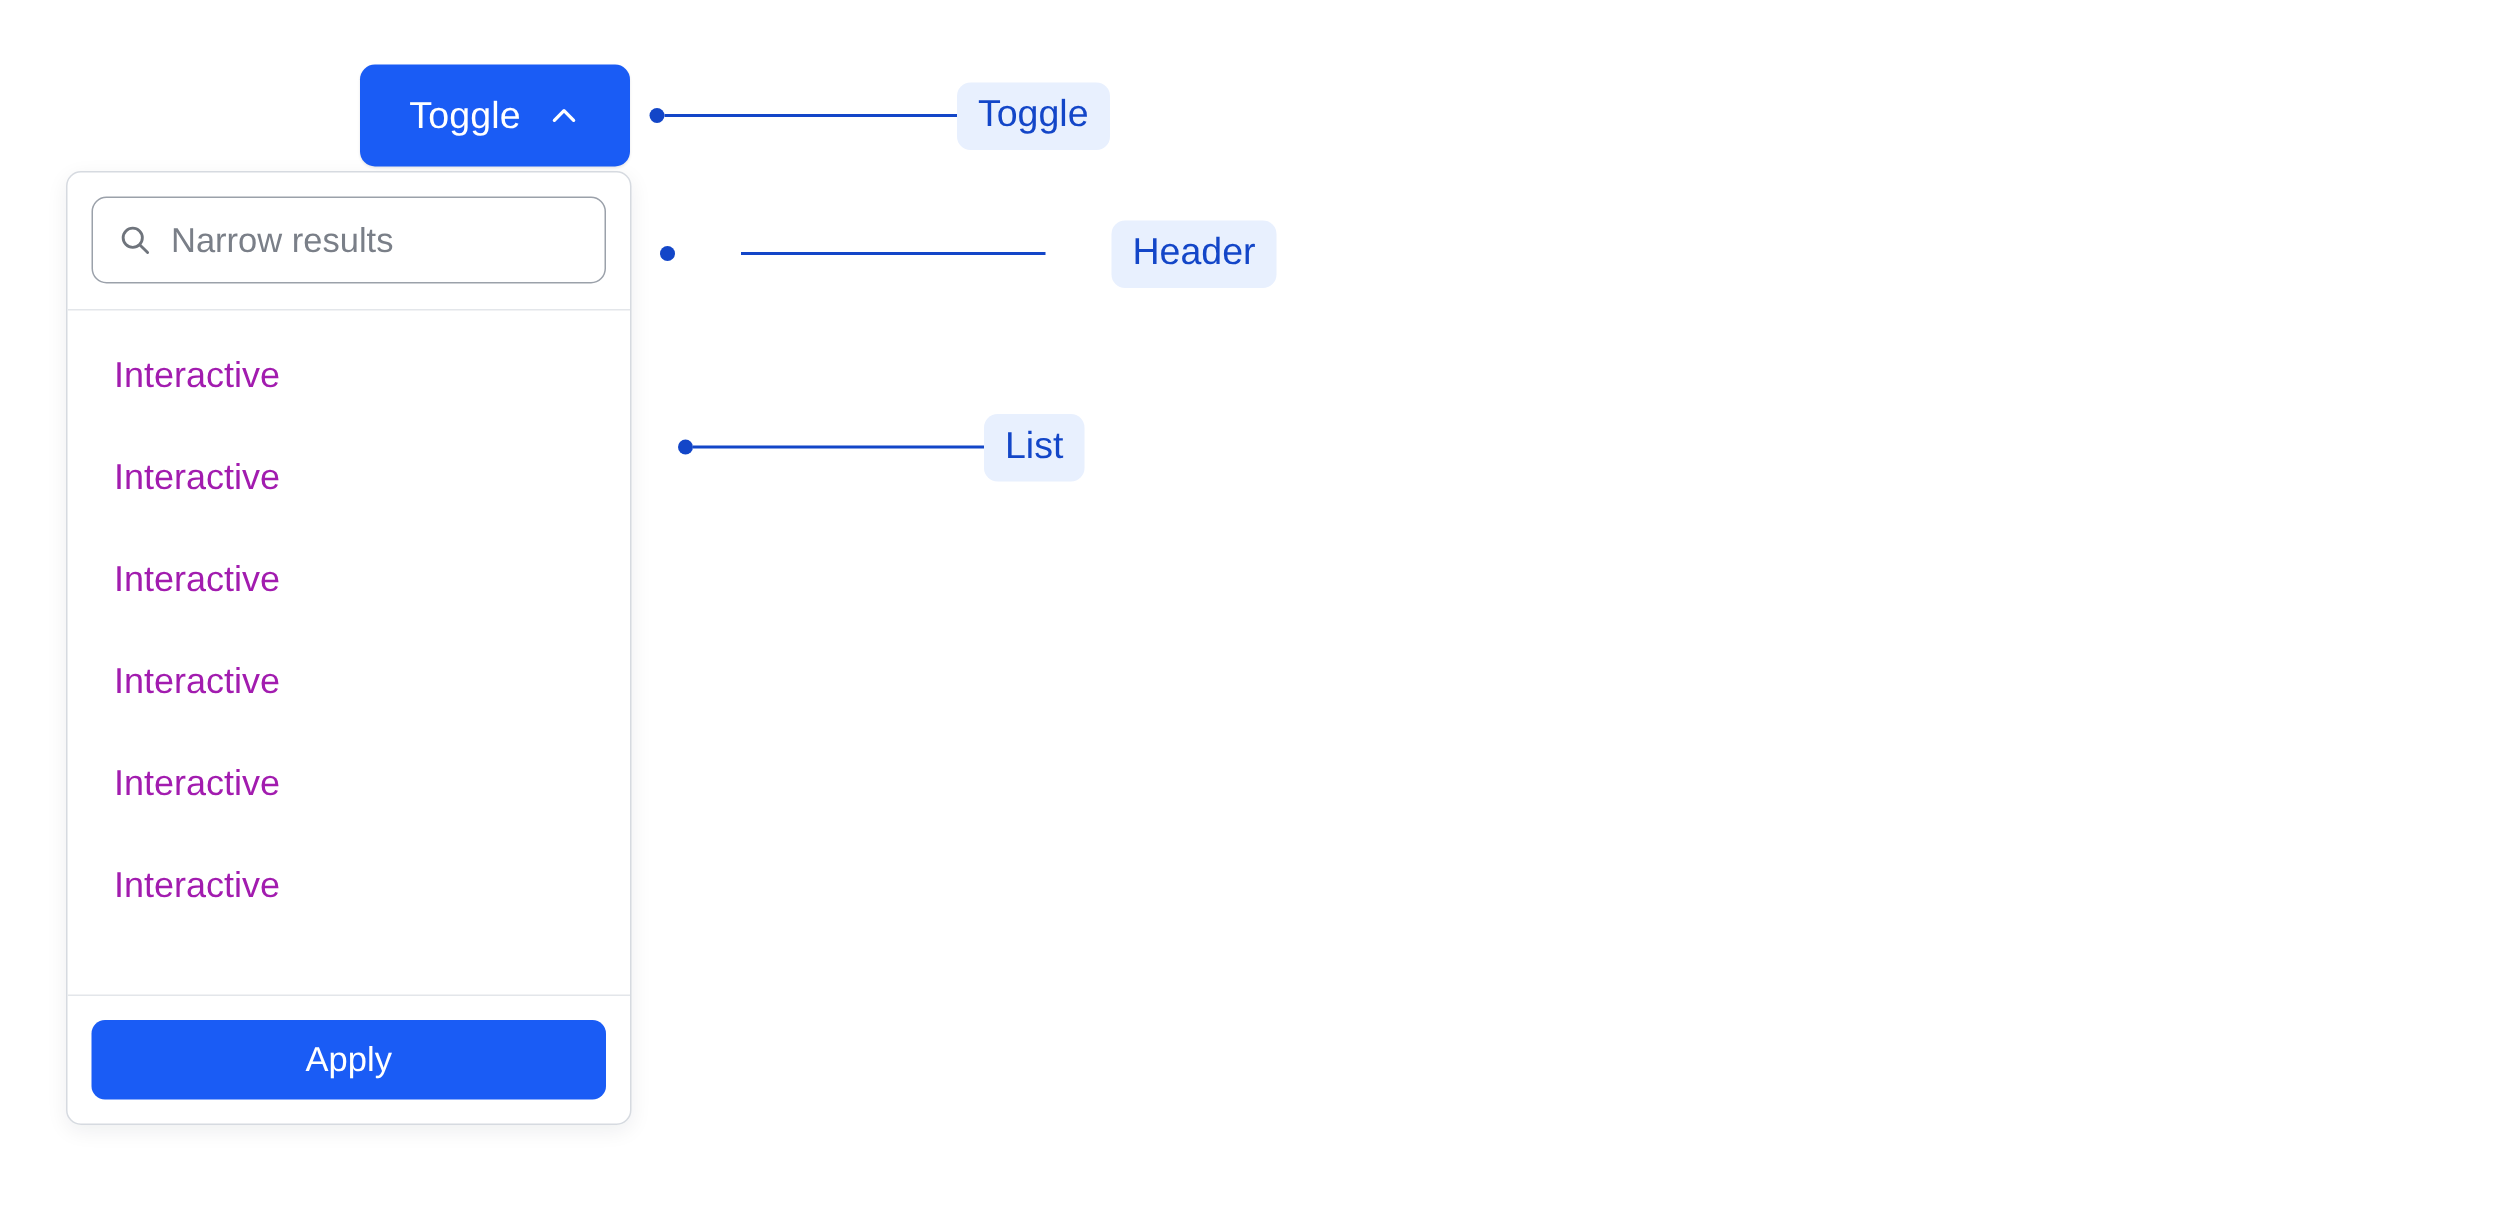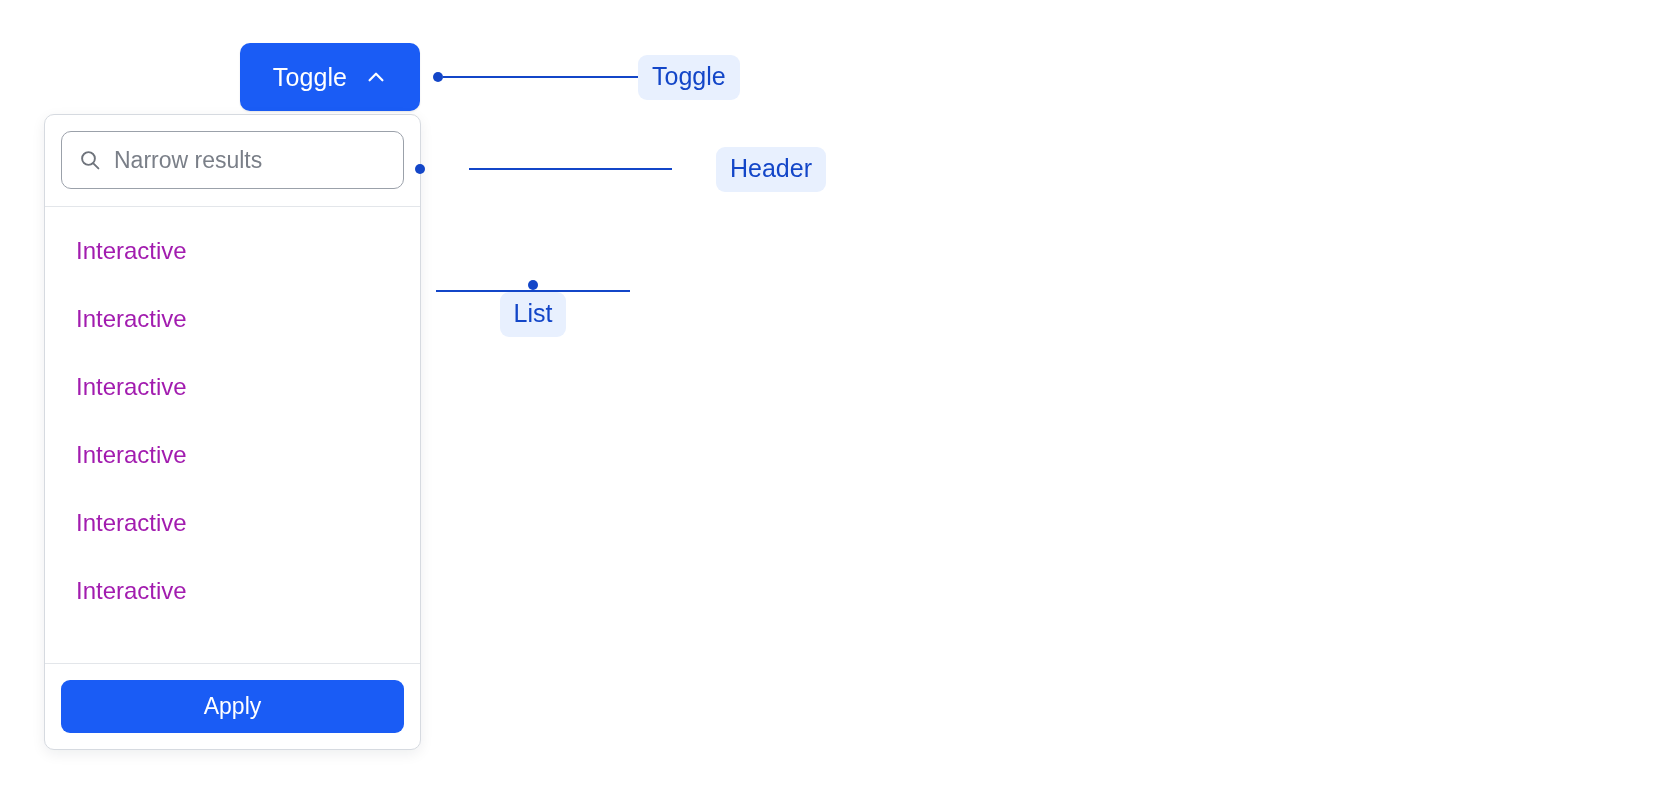--- a/index.html
+++ b/index.html
@@ -241,26 +241,26 @@
     </div>
 
   </div>
 
   <div class="annotation" style="left:433px; top:59px;">
     <span class="anno-dot"></span>
     <span class="anno-line" style="width:195px;"></span>
     <span class="anno-chip">Toggle</span>
   </div>
 
-  <div class="annotation" style="left:415px; top:151px;gap:44px;">
+  <div class="annotation" style="left:440px; top:151px;gap:44px;">
     <span class="anno-dot"></span>
     <span class="anno-line" style="width:203px;"></span>
     <span class="anno-chip">Header</span>
   </div>
 
-  <div class="annotation" style="left:436px; top:280px;flex-direction:column;">
+  <div class="annotation" style="left:452px; top:280px;">
     <span class="anno-dot"></span>
     <span class="anno-line" style="width:194px;"></span>
     <span class="anno-chip">List</span>
   </div>
 
 
 </div>
 
 </body></html>

